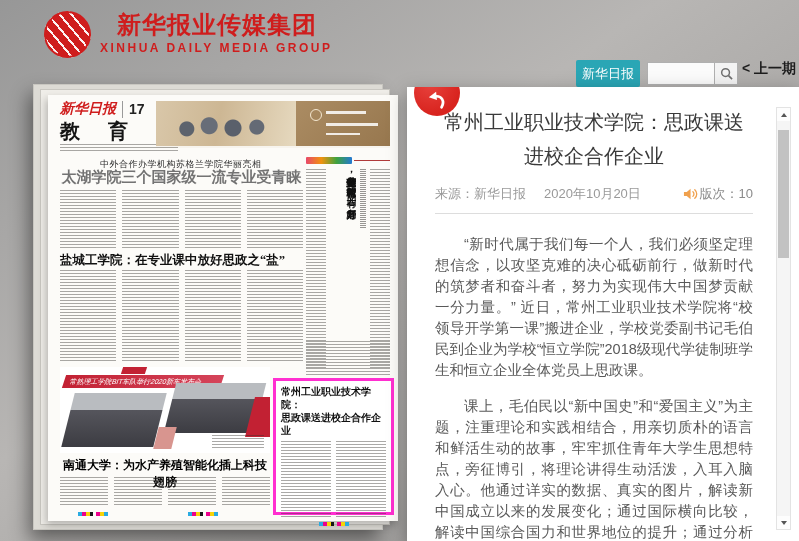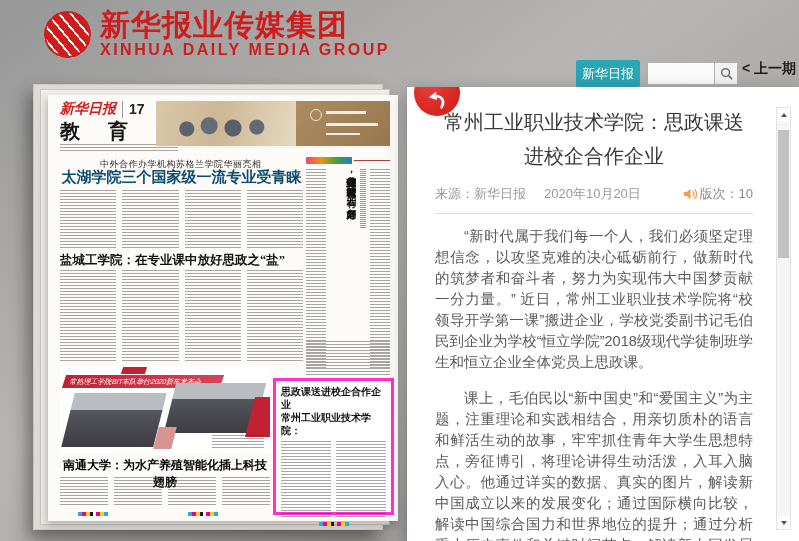--- a/index.html
+++ b/index.html
@@ -13,22 +13,22 @@
   html,body{background:#6f6f6f;font-family:"Liberation Sans",sans-serif;}
   #screen{position:relative;width:799px;height:541px;overflow:hidden;
     background:linear-gradient(145deg,#979797 0%,#b8b6b4 42%,#a8a6a4 68%,#828282 100%);}
 
   
   .logo{position:absolute;left:44px;top:11px;display:flex;align-items:flex-start;}
   .logo-emblem{width:47px;height:47px;border-radius:50%;background:var(--brand_red);
     background-image:repeating-linear-gradient(50deg,rgba(255,255,255,0) 0 3px,rgba(255,255,255,.95) 3px 5px,rgba(255,255,255,0) 5px 9px);
     box-shadow:inset 0 0 0 2px var(--brand_red);}
   .logo-text{margin-left:9px;color:var(--brand_red);}
-  .logo-cn{font-family:"Liberation Serif",serif;font-size:30px;font-weight:bold;letter-spacing:1px;line-height:28px;}
-  .logo-en{font-size:16px;font-weight:bold;letter-spacing:2.5px;margin-top:2px;}
+  .logo-cn{font-family:"Liberation Serif",serif;font-size:24px;font-weight:bold;letter-spacing:1px;line-height:28px;margin-left:17px;}
+  .logo-en{font-size:12px;font-weight:bold;letter-spacing:2.5px;margin-top:2px;}
   .np-button{position:absolute;left:576px;top:60px;width:64px;height:27px;background:var(--accent_teal);
     color:#fff;font-size:13px;border:none;border-radius:2px;cursor:pointer;line-height:27px;text-align:center;}
   .search-input{position:absolute;left:647px;top:62px;width:68px;height:23px;border:1px solid #b0b0b0;
     background:#fbfbfb;font-size:12px;padding:0 4px;}
   .search-btn{position:absolute;left:714px;top:62px;width:24px;height:23px;border:1px solid #b0b0b0;
     background:#f3f3f3;display:flex;align-items:center;justify-content:center;cursor:pointer;}
   .prev-issue{position:absolute;left:742px;top:60px;font-size:14px;font-weight:bold;color:#1d1d1d;cursor:pointer;}
 
   
   .stack{position:absolute;left:48px;top:95px;width:350px;height:426px;}
@@ -57,21 +57,21 @@
       radial-gradient(circle at 38% 55%,#676d78 0 8px,rgba(0,0,0,0) 9px),
       radial-gradient(circle at 55% 60%,#5a606b 0 8px,rgba(0,0,0,0) 9px),
       radial-gradient(circle at 72% 58%,#646a75 0 7px,rgba(0,0,0,0) 8px),
       linear-gradient(100deg,#d9c7a9 0%,#cdb794 45%,#e6d9bf 100%);}
   .banner-ad{width:40%;height:100%;background:linear-gradient(135deg,#ab8c63,#97774e);position:relative;}
   .banner-ad .ad-emblem{position:absolute;left:14px;top:8px;width:12px;height:12px;border-radius:50%;border:1px solid #f3e6cf;}
   .banner-ad .ad-line{position:absolute;left:30px;height:3px;background:rgba(255,255,255,.85);}
 
   .kicker{position:absolute;left:12px;top:63px;font-size:9px;color:#2c2c2c;letter-spacing:.5px;margin-left:40px;}
   .hl-taihu{position:absolute;left:12px;top:73px;width:243px;text-align:center;
-    font-family:"Liberation Serif",serif;font-size:15px;font-weight:bold;color:#0c4a6e;}
+    font-family:"Liberation Serif",serif;font-size:15px;font-weight:bold;color:#737373;}
   .cols1{left:12px;top:95px;width:243px;height:58px;}
   .hl-yancheng{position:absolute;left:12px;top:157px;width:243px;text-align:left;
     font-family:"Liberation Serif",serif;font-size:12.5px;font-weight:bold;color:#111;}
   .cols2{left:12px;top:175px;width:243px;height:92px;}
 
   .rr{position:absolute;left:258px;top:62px;width:84px;height:218px;}
   .rr-label{width:46px;height:7px;border-radius:1px;
     background:linear-gradient(90deg,#e8486b,#f0920e,#3fa23f,#2479d2);position:relative;}
   .rr-label::after{content:"";position:absolute;left:48px;top:3px;width:36px;height:1px;background:#b03a3a;}
   .rr-row{position:absolute;left:0;top:12px;width:84px;height:200px;display:flex;gap:4px;}
@@ -114,21 +114,21 @@
   .back-btn{position:absolute;left:7px;top:-17px;width:46px;height:46px;border-radius:50%;
     background:radial-gradient(circle at 35% 30%,#e8423d,var(--back_button_red) 70%);border:none;cursor:pointer;
     display:flex;align-items:flex-end;justify-content:center;padding-bottom:6px;z-index:5;}
   .article{padding:18px 46px 0 28px;}
   .article-title{font-size:20px;font-weight:400;color:#3a3a3a;text-align:center;line-height:34px;}
   .meta-row{display:flex;align-items:center;margin-top:12px;font-size:13px;color:#999;text-align:right;}
   .meta-date{margin-left:18px;}
   .meta-right{margin-left:auto;display:flex;align-items:center;color:#8b8b8b;}
   .rule{border-top:1px solid #dddddd;margin-top:10px;}
   .article p{font-size:14.5px;line-height:21px;color:#595959;text-align:justify;text-indent:2em;margin-top:15px;}
-  .article p:first-of-type{margin-top:12px;}
+  .article p:first-of-type{margin-top:20px;}
 
   .scrollbar{position:absolute;top:20px;right:8px;bottom:11px;width:15px;background:#f5f5f5;border:1px solid #e3e3e3;}
   .sb-btn{position:absolute;left:0;width:13px;height:13px;background:#fdfdfd;display:flex;align-items:center;justify-content:center;cursor:pointer;}
   .sb-up{top:0;}
   .sb-down{bottom:0;}
   .tri-up{width:0;height:0;border-left:3px solid transparent;border-right:3px solid transparent;border-bottom:4px solid #555;}
   .tri-down{width:0;height:0;border-left:3px solid transparent;border-right:3px solid transparent;border-top:4px solid #555;}
   .sb-thumb{position:absolute;left:1px;top:22px;width:11px;height:128px;background:#c2c2c2;cursor:pointer;}
 </style>
 </head>
@@ -218,22 +218,22 @@
       <div class="cols cols3">
         <div class="fake"></div>
         <div class="fake"></div>
         <div class="fake"></div>
         <div class="fake"></div>
       </div>
       <div class="dots dots1"></div>
       <div class="dots dots2"></div>
 
       <div class="highlight">
+        <div class="hi-title">常州工业职业技术学院：</div>
         <div class="hi-title">思政课送进校企合作企业</div>
-        <div class="hi-title">常州工业职业技术学院：</div>
         <div class="hi-cols">
           <div class="fake"></div>
           <div class="fake"></div>
         </div>
         <div class="dots hi-dots"></div>
       </div>
 
     </div>
   </div>
 

